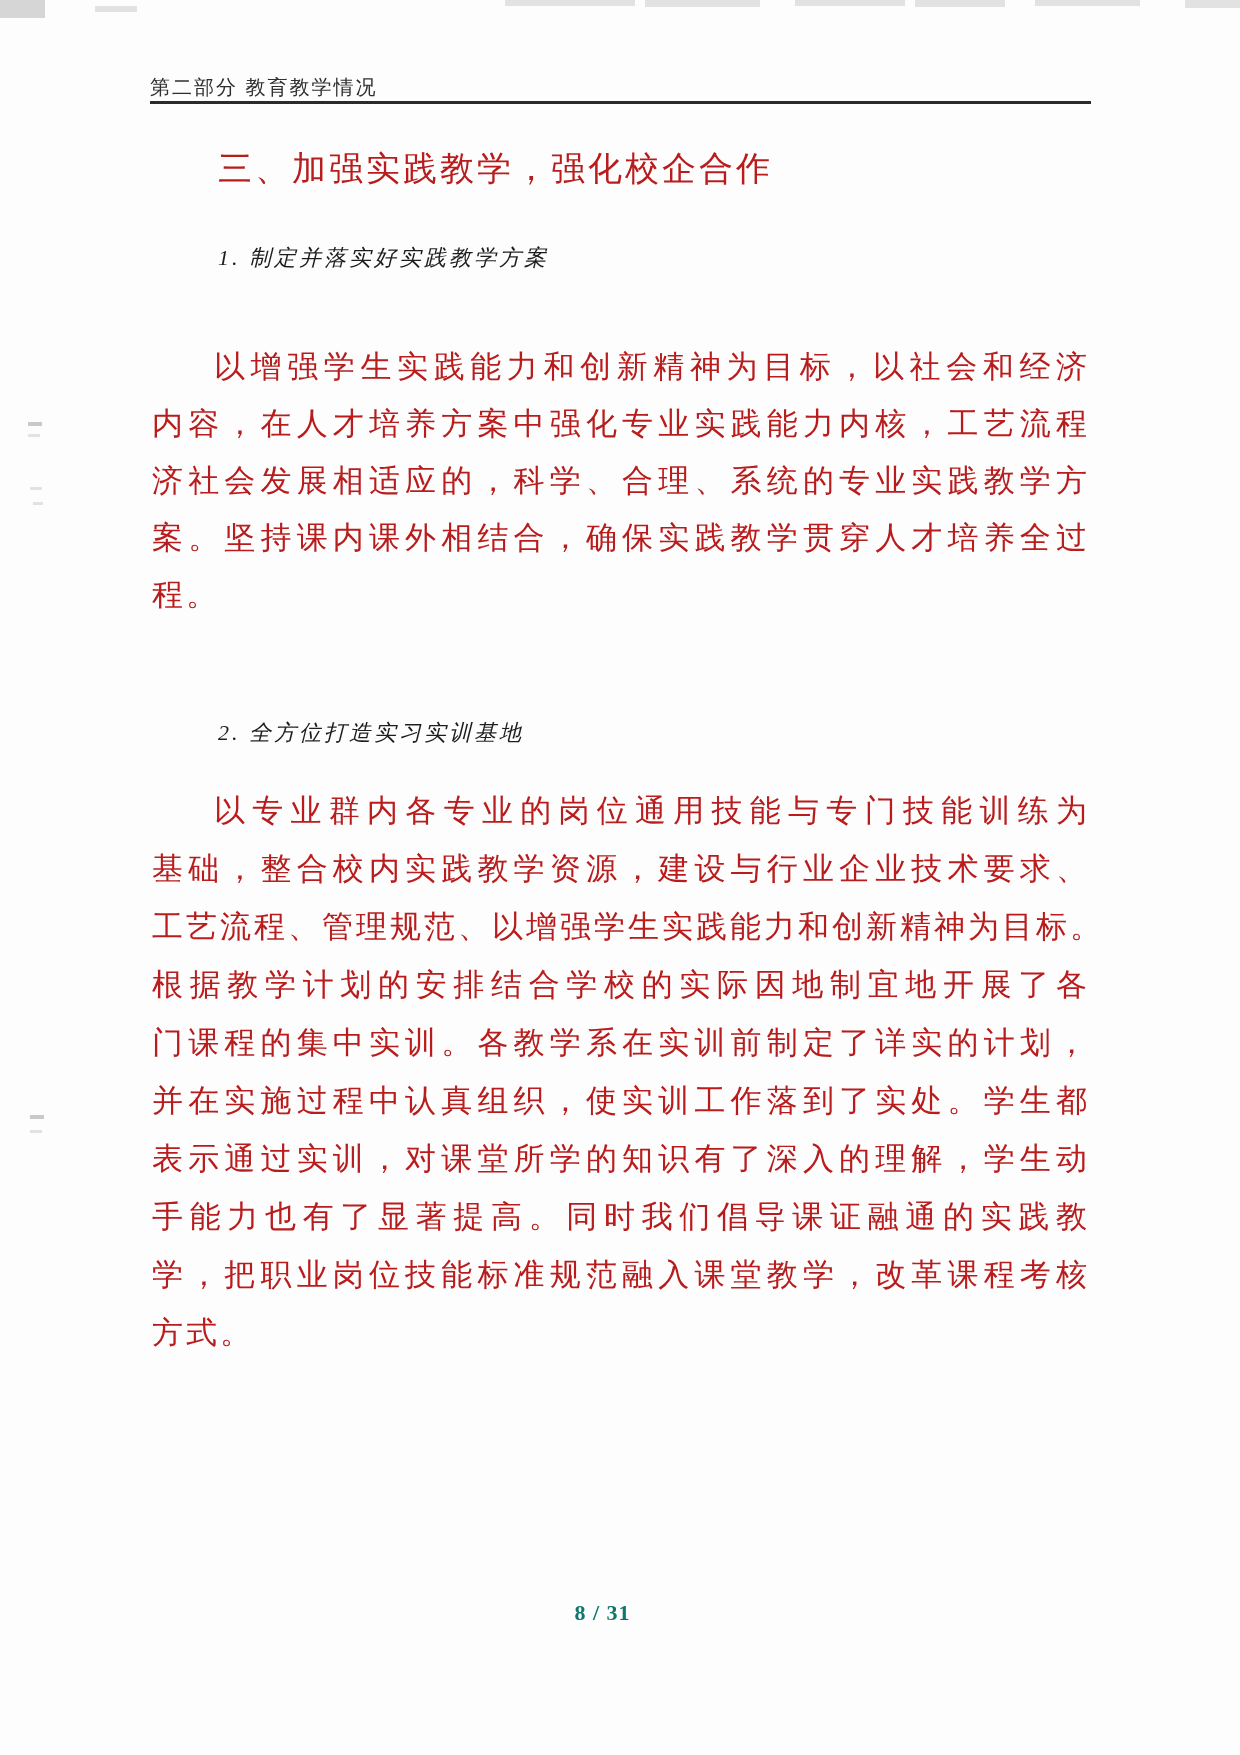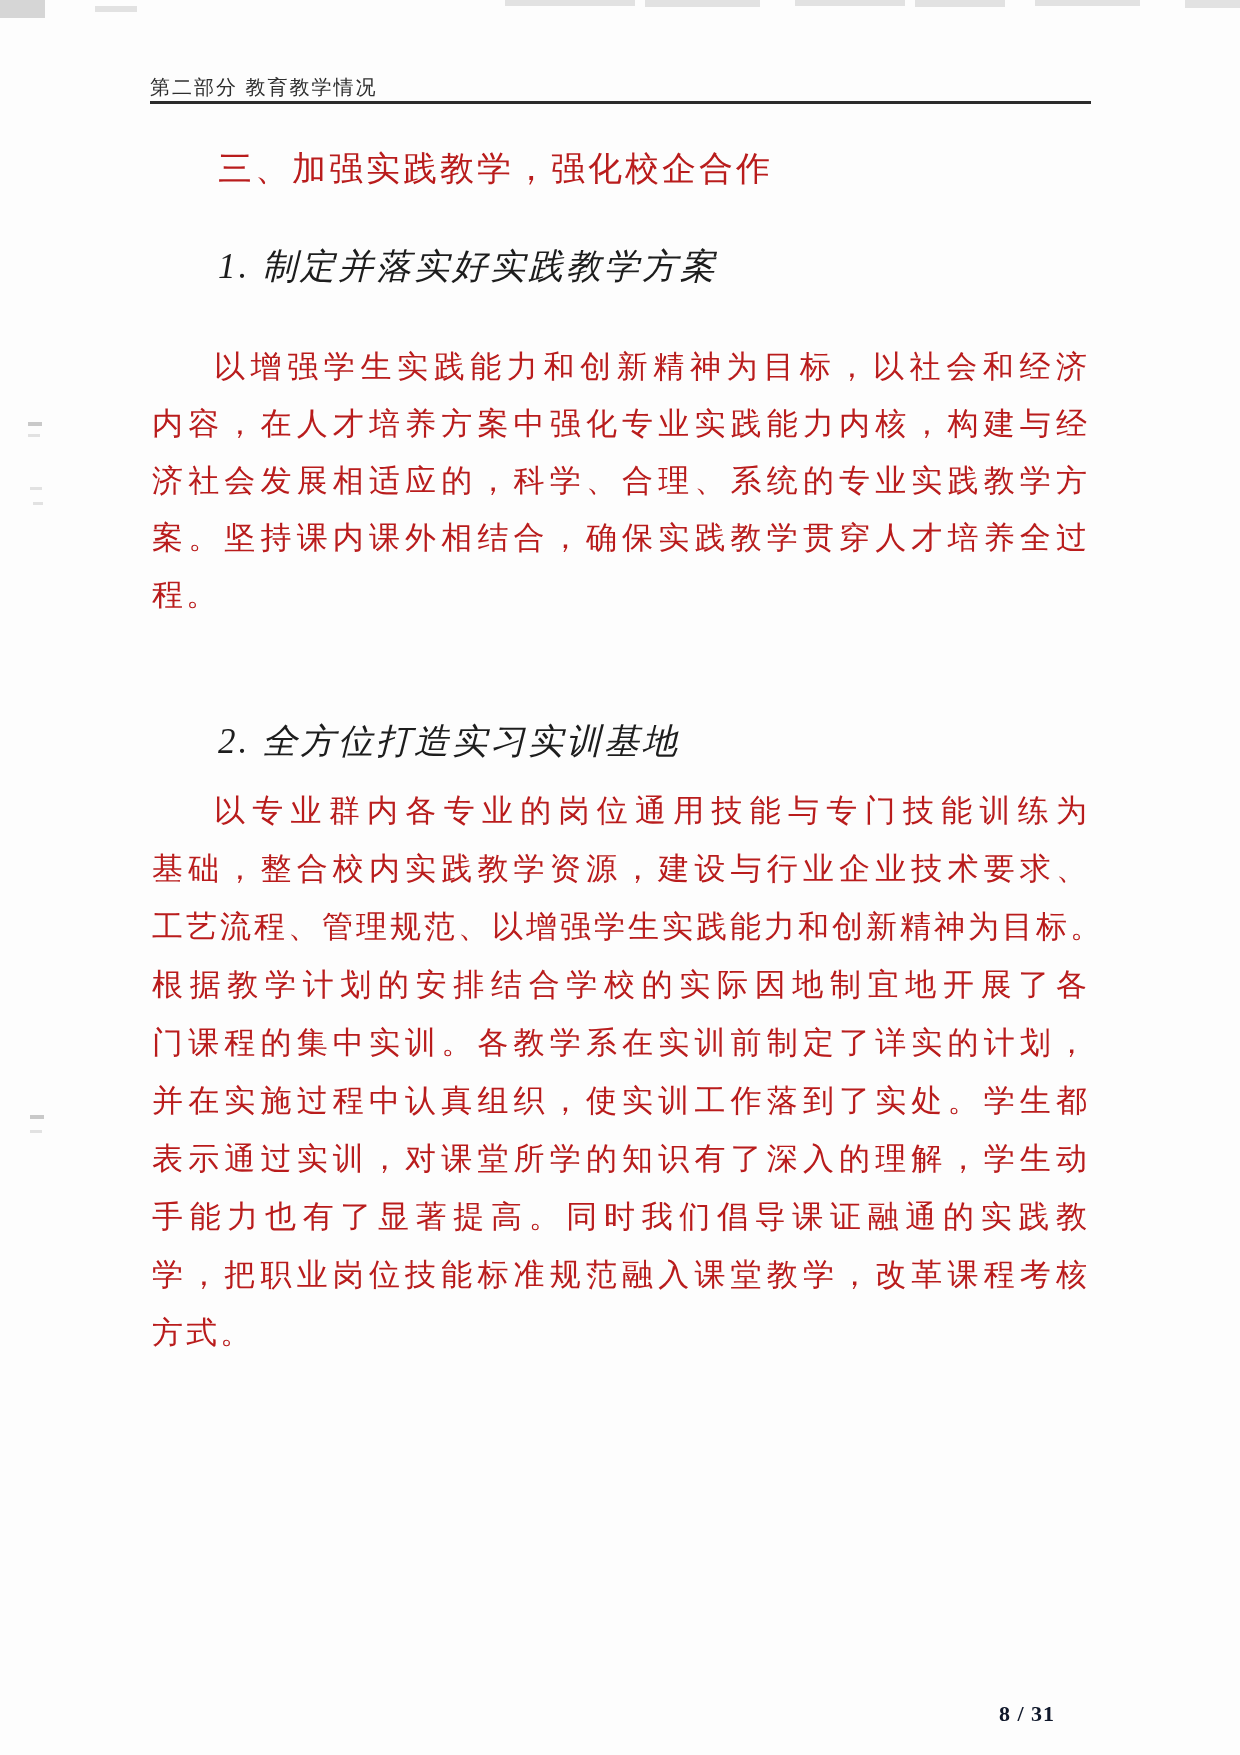--- a/index.html
+++ b/index.html
@@ -36,21 +36,21 @@
     top: 146px; left: 218px; margin: 0;
     font-family: "Liberation Sans", sans-serif;
     font-size: 34px;
     font-weight: 400;
     letter-spacing: 3px;
     color: #b91c1c;
   }
   .sub-heading {
     position: absolute;
     left: 218px; margin: 0;
-    font-size: 35px;
+    font-size: 22px;
     font-weight: 400;
     font-style: italic;
     letter-spacing: 3px;
     color: #1d1d1d;
   }
   .sub1 { top: 243px; }
   .sub2 { top: 718px; }
 
   
   .para {
@@ -71,26 +71,26 @@
     white-space: nowrap;
   }
   .para1 .para-line { height: 57px; line-height: 57px; }
   .para2 .para-line { height: 58px; line-height: 58px; }
   .para-line.indent { padding-left: 62px; }
   .para-line.last { text-align-last: left; }
 
   
   .doc-footer {
     position: absolute;
-    top: 1701px; left: 150px; width: 905px;
-    text-align: right;
+    top: 1600px; left: 150px; width: 905px;
+    text-align: center;
     font-size: 22px;
     font-weight: 700;
     letter-spacing: 1px;
-    color: #0f172a;
+    color: #0f766e;
   }
 
   
   .artifact { position: absolute; background: #e2e2e2; }
   .a-blob { background: #d6d6d6; }
   .a-mark { background: #c9c9c9; }
 </style>
 </head>
 <body>
 
@@ -112,21 +112,21 @@
   <div class="artifact" style="top:1130px; left:30px; width:12px; height:3px;"></div>
 
   <div class="doc-header">第二部分  教育教学情况</div>
   <div class="header-rule"></div>
 
   <h1 class="section-heading">三、加强实践教学，强化校企合作</h1>
 
   <h2 class="sub-heading sub1">1. 制定并落实好实践教学方案</h2>
   <div class="para para1">
     <div class="para-line indent">以增强学生实践能力和创新精神为目标，以社会和经济</div>
-    <div class="para-line">内容，在人才培养方案中强化专业实践能力内核，构建与经</div>
+    <div class="para-line">内容，在人才培养方案中强化专业实践能力内核，工艺流程</div>
     <div class="para-line">济社会发展相适应的，科学、合理、系统的专业实践教学方</div>
     <div class="para-line">案。坚持课内课外相结合，确保实践教学贯穿人才培养全过</div>
     <div class="para-line last">程。</div>
   </div>
 
   <h2 class="sub-heading sub2">2. 全方位打造实习实训基地</h2>
   <div class="para para2">
     <div class="para-line indent">以专业群内各专业的岗位通用技能与专门技能训练为</div>
     <div class="para-line">基础，整合校内实践教学资源，建设与行业企业技术要求、</div>
     <div class="para-line">工艺流程、管理规范、以增强学生实践能力和创新精神为目标。</div>

